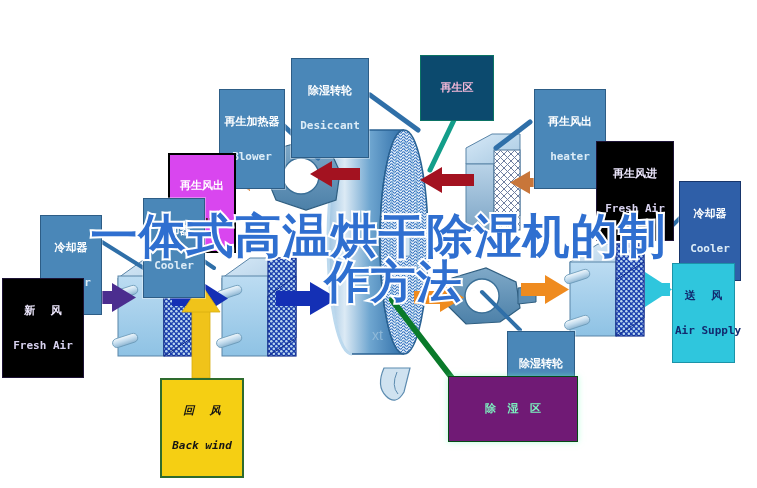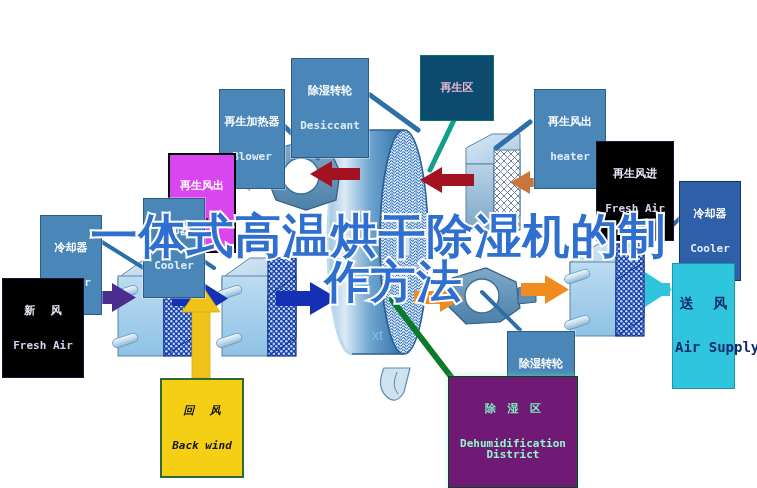--- a/index.html
+++ b/index.html
@@ -389,25 +389,23 @@
     <span class="en">Back wind</span>
   </div>
 
   <div class="lbl lbl-steel" style="left:507px;top:331px;width:68px;padding:3px 2px;font-size:11px;">
     <span class="cn">除湿转轮</span>
     <span class="en">Blower</span>
   </div>
 
   <div class="lbl lbl-green" style="left:448px;top:376px;width:130px;padding:3px 2px;font-size:11px;">
     <span class="cn">除   湿   区</span>
-    <span class="en">Dehumidification
-District</span>
-  </div>
-
-  <div class="lbl lbl-cyan" style="left:672px;top:263px;width:63px;padding:3px 2px;font-size:14px;">
+  </div>
+
+  <div class="lbl lbl-cyan" style="left:672px;top:263px;width:63px;padding:3px 2px;font-size:11px;">
     <span class="cn">送    风</span>
     <span class="en">Air Supply</span>
   </div>
 
   <div id="title">
     <span class="tline l1">一体式高温烘干除湿机的制</span>
     <span class="tline l2">作方法</span>
   </div>
 
 </div>

